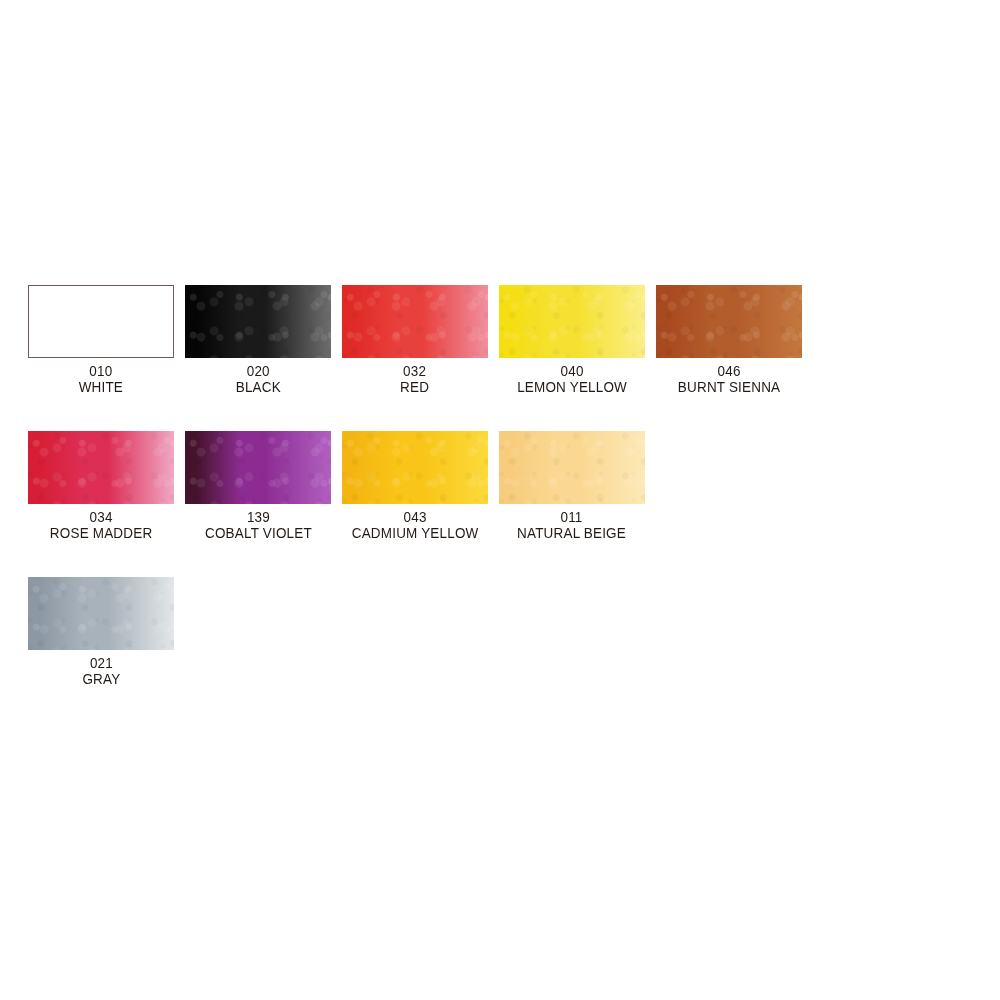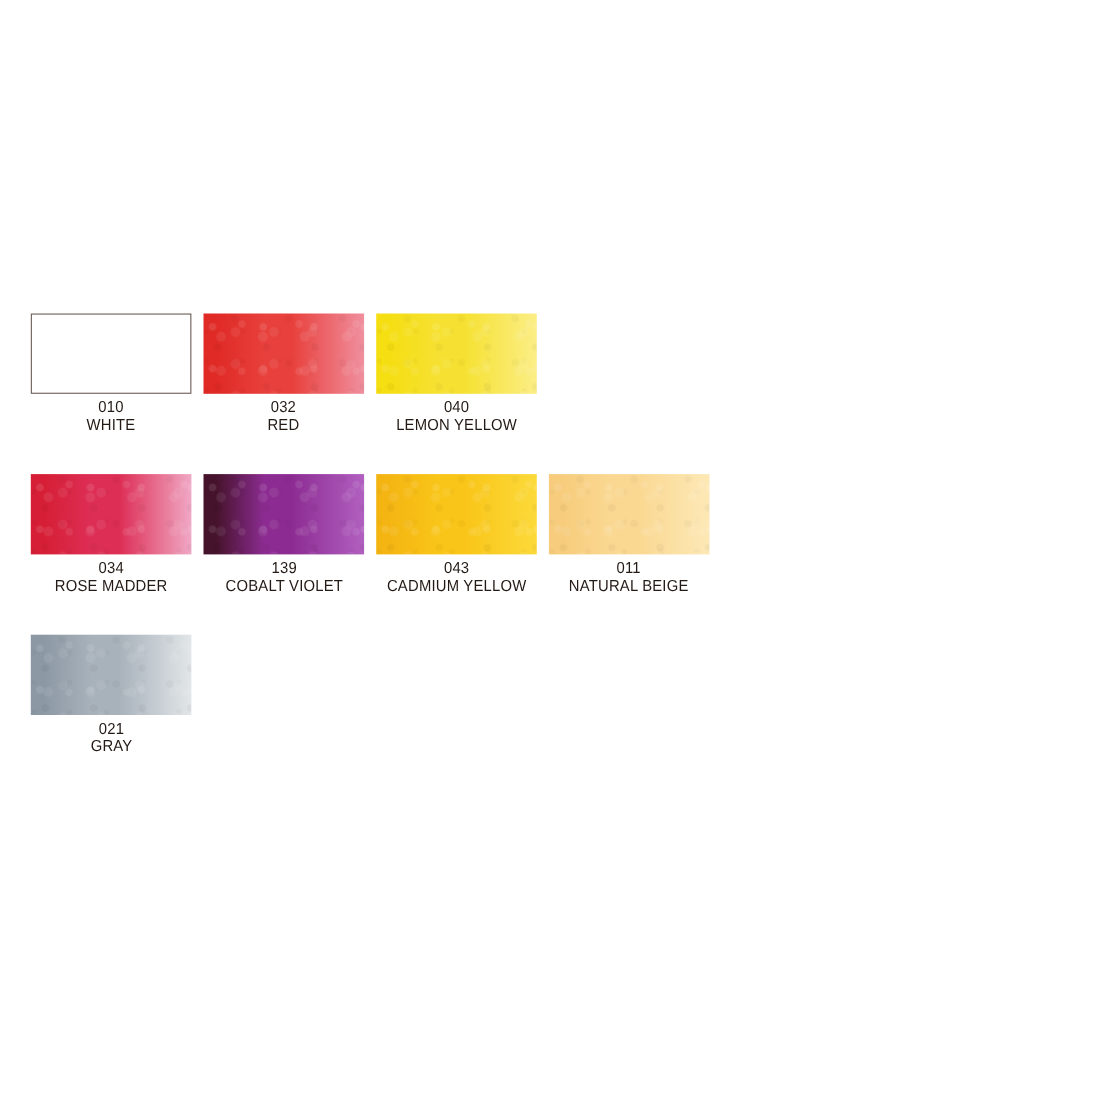--- a/index.html
+++ b/index.html
@@ -102,35 +102,53 @@
   <div class="swatch-grid">
       <div class="swatch-row">
         <div class="swatch-cell">
           <div class="swatch-chip outlined"></div>
           <div class="swatch-label">
             <span class="swatch-code">010</span>
             <span class="swatch-name">WHITE</span>
           </div>
         </div>
         <div class="swatch-cell">
+          <div class="swatch-chip" style="background: linear-gradient(90deg, rgb(5, 5, 5) 0%, rgb(5, 5, 5) 8%, rgb(26, 26, 26) 38%, rgb(26, 26, 26) 55%, rgb(110, 110, 110) 100%);">
+            <div class="grain"></div>
+          </div>
+          <div class="swatch-label">
+            <span class="swatch-code">020</span>
+            <span class="swatch-name">BLACK</span>
+          </div>
+        </div>
+        <div class="swatch-cell">
           <div class="swatch-chip" style="background: linear-gradient(90deg, rgb(224, 42, 38) 0%, rgb(224, 42, 38) 8%, rgb(232, 64, 60) 38%, rgb(232, 64, 60) 55%, rgb(240, 143, 158) 100%);">
             <div class="grain"></div>
           </div>
           <div class="swatch-label">
             <span class="swatch-code">032</span>
             <span class="swatch-name">RED</span>
           </div>
         </div>
         <div class="swatch-cell">
           <div class="swatch-chip" style="background: linear-gradient(90deg, rgb(245, 222, 18) 0%, rgb(245, 222, 18) 8%, rgb(246, 225, 50) 38%, rgb(246, 225, 50) 55%, rgb(251, 238, 134) 100%);">
             <div class="grain"></div>
           </div>
           <div class="swatch-label">
             <span class="swatch-code">040</span>
             <span class="swatch-name">LEMON YELLOW</span>
+          </div>
+        </div>
+        <div class="swatch-cell">
+          <div class="swatch-chip" style="background: linear-gradient(90deg, rgb(169, 73, 31) 0%, rgb(169, 73, 31) 8%, rgb(179, 92, 44) 38%, rgb(179, 92, 44) 55%, rgb(196, 119, 63) 100%);">
+            <div class="grain"></div>
+          </div>
+          <div class="swatch-label">
+            <span class="swatch-code">046</span>
+            <span class="swatch-name">BURNT SIENNA</span>
           </div>
         </div>
       </div>
       <div class="swatch-row">
         <div class="swatch-cell">
           <div class="swatch-chip" style="background: linear-gradient(90deg, rgb(214, 31, 54) 0%, rgb(214, 31, 54) 8%, rgb(221, 46, 85) 38%, rgb(221, 46, 85) 55%, rgb(240, 168, 196) 100%);">
             <div class="grain"></div>
           </div>
           <div class="swatch-label">
             <span class="swatch-code">034</span>

